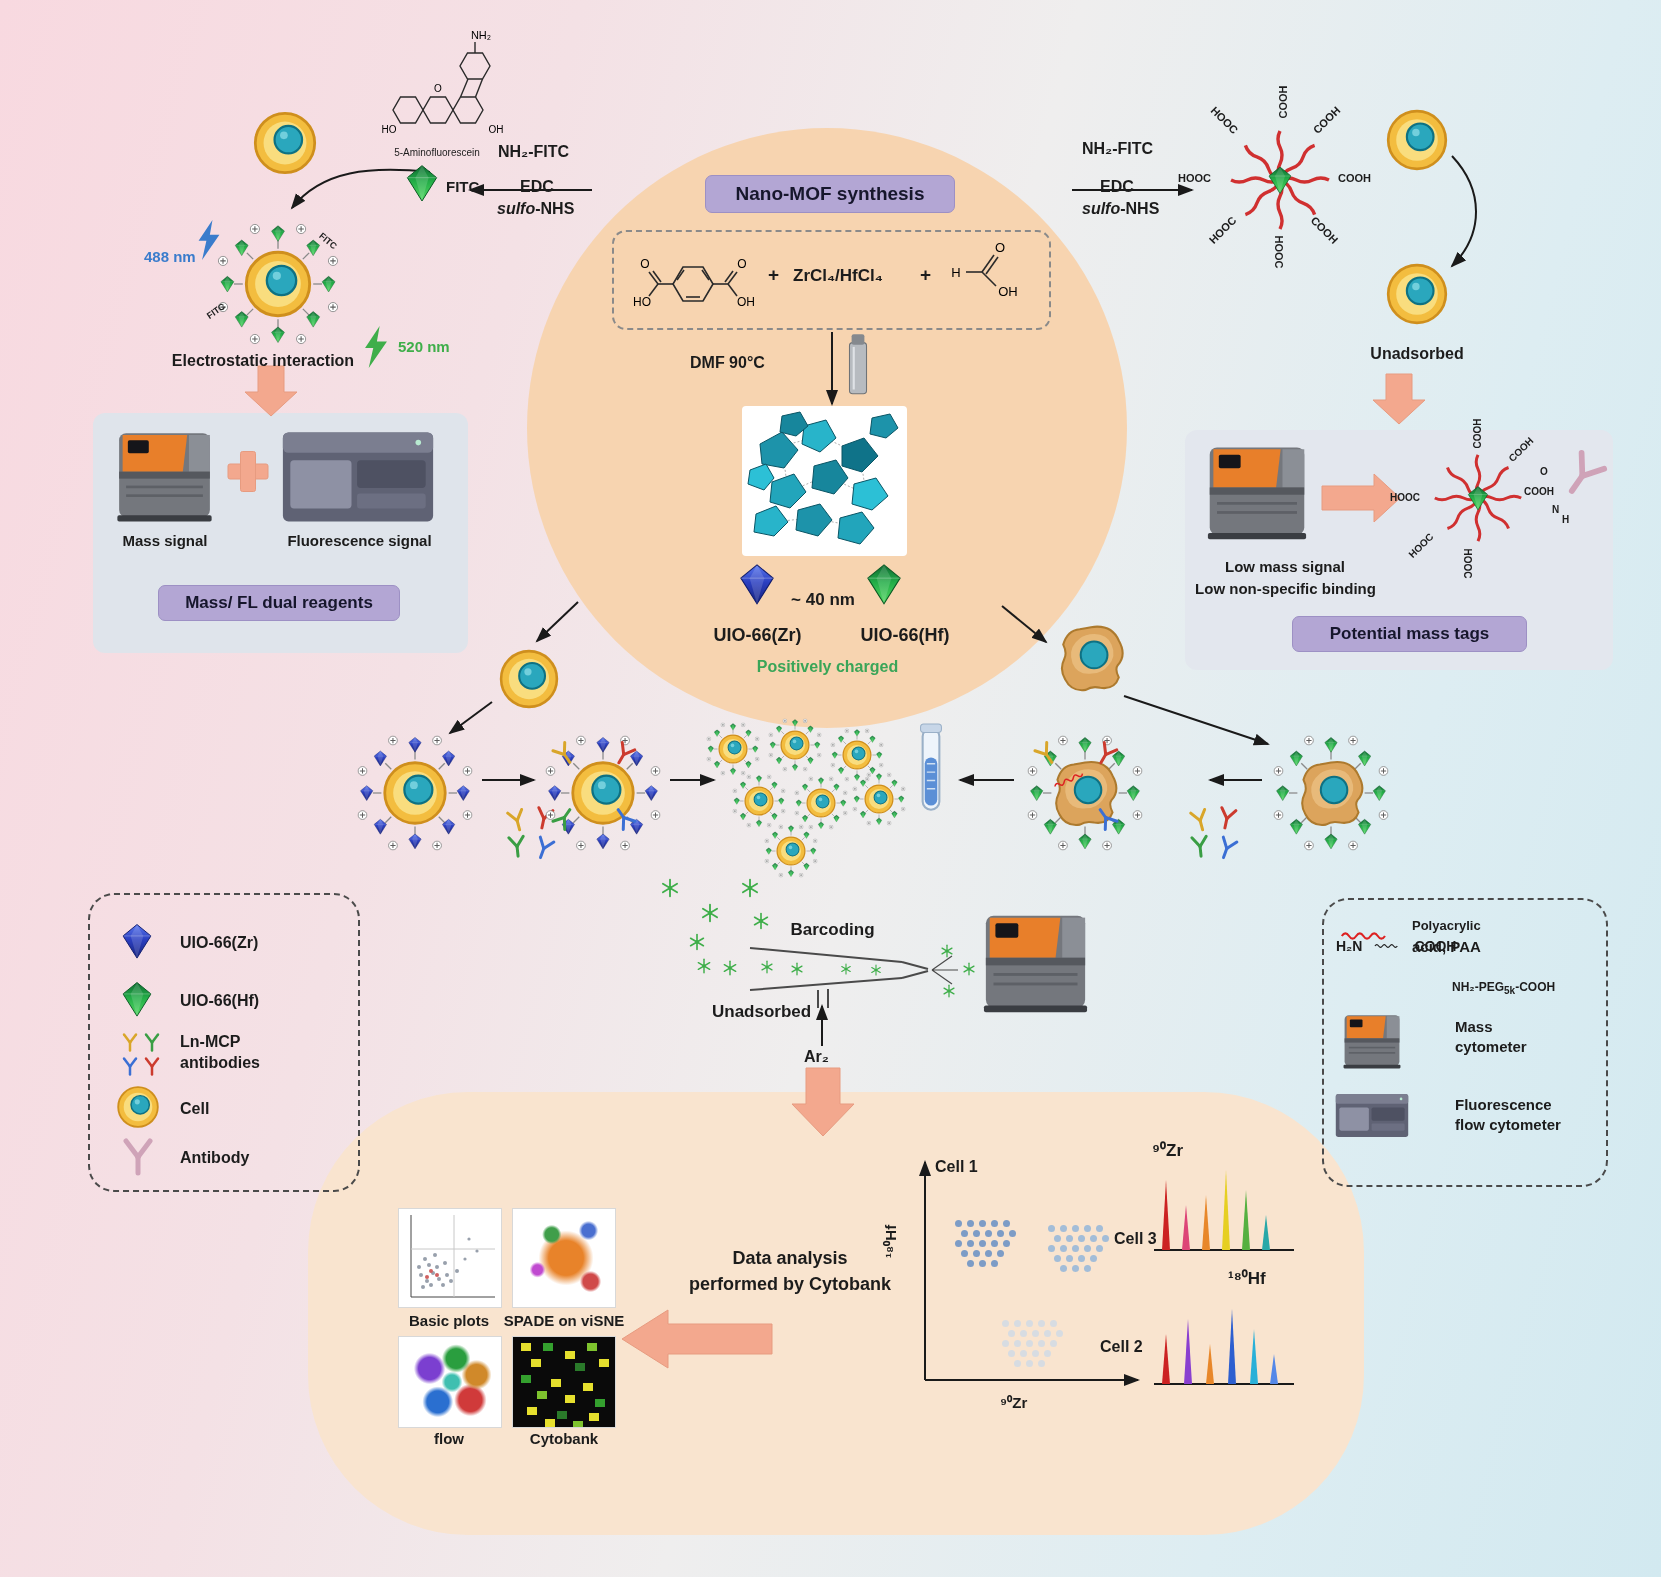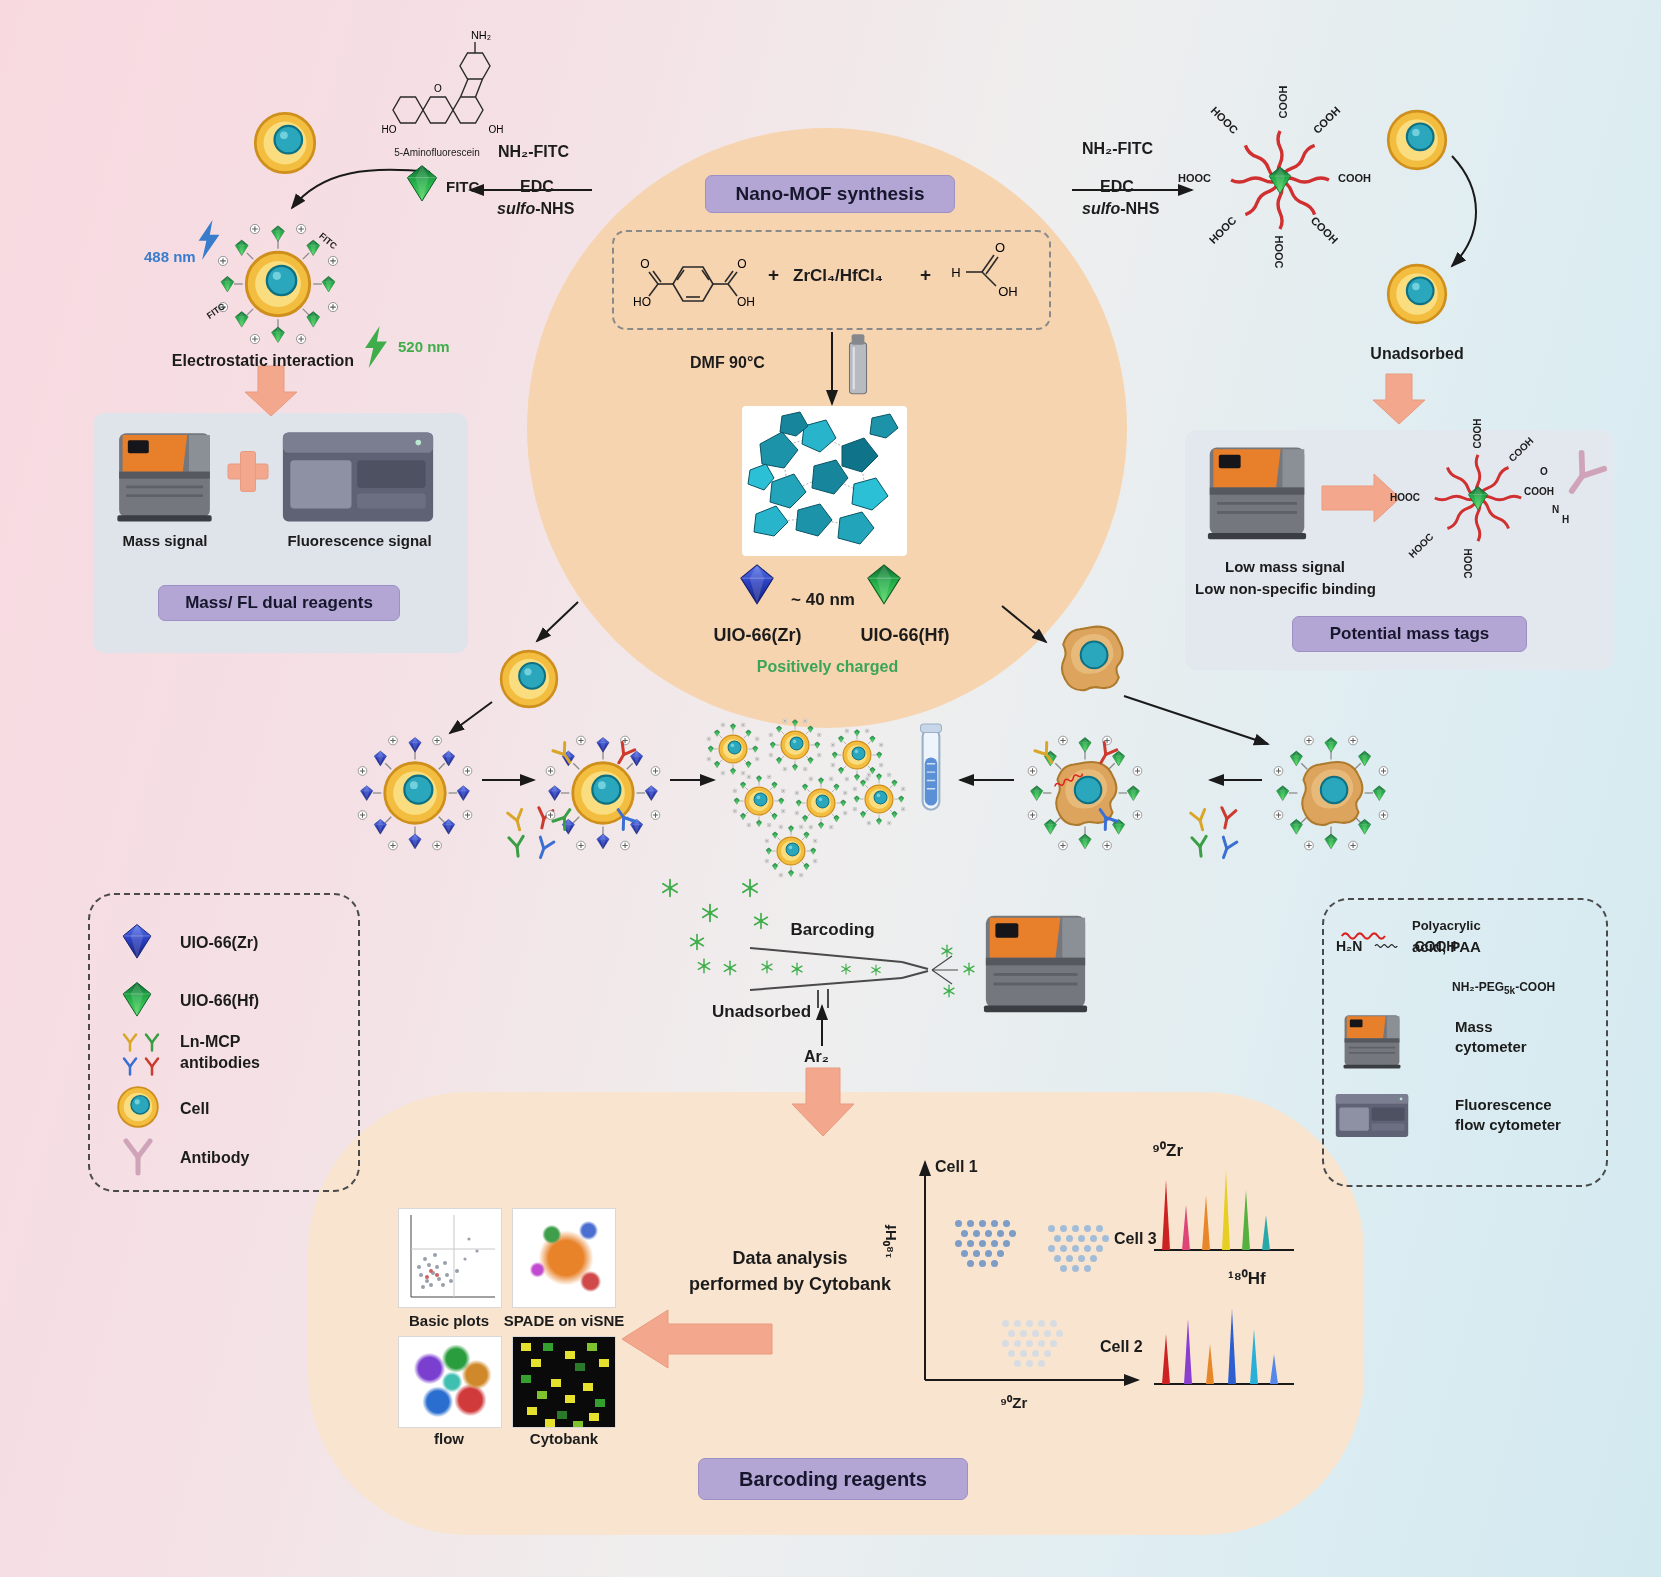--- a/index.html
+++ b/index.html
@@ -728,17 +728,14 @@
   <svg class="abs" style="left:1148px;top:1292px" width="150" height="100" viewBox="0 0 150 100">
     <line x1="6" y1="92" x2="146" y2="92" stroke="#1a1a1a" stroke-width="2"></line>
     <polygon points="14,92 18,42 22,92" fill="#cc2222"></polygon>
     <polygon points="36,92 40,27 44,92" fill="#8a3fd0"></polygon>
     <polygon points="58,92 62,52 66,92" fill="#e8872a"></polygon>
     <polygon points="80,92 84,17 88,92" fill="#2d5fd0"></polygon>
     <polygon points="102,92 106,37 110,92" fill="#2ab0d8"></polygon>
     <polygon points="122,92 126,62 130,92" fill="#5588e8"></polygon>
   </svg>
 
-  <div class="abs pill" style="left:698px;top:1458px;width:268px;height:40px;font-size:20px">
-      <span>Barcoding reagents</span>
-    </div>
 
 </div>
 
 </body></html>

